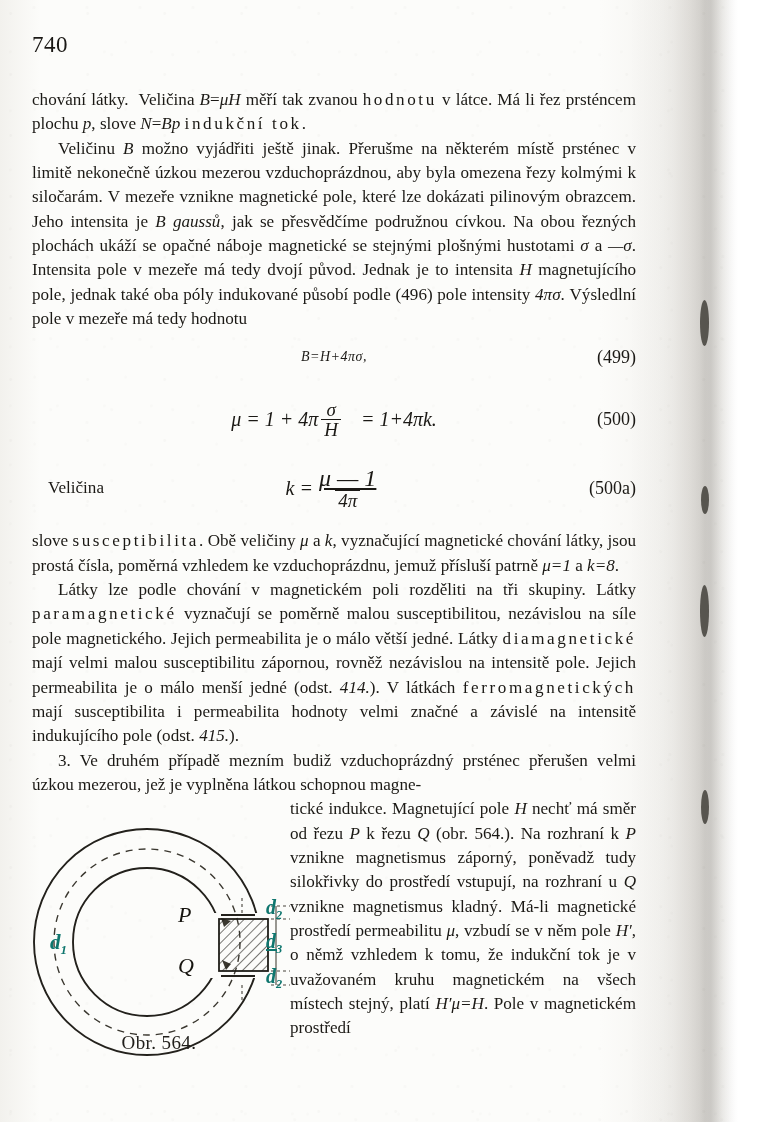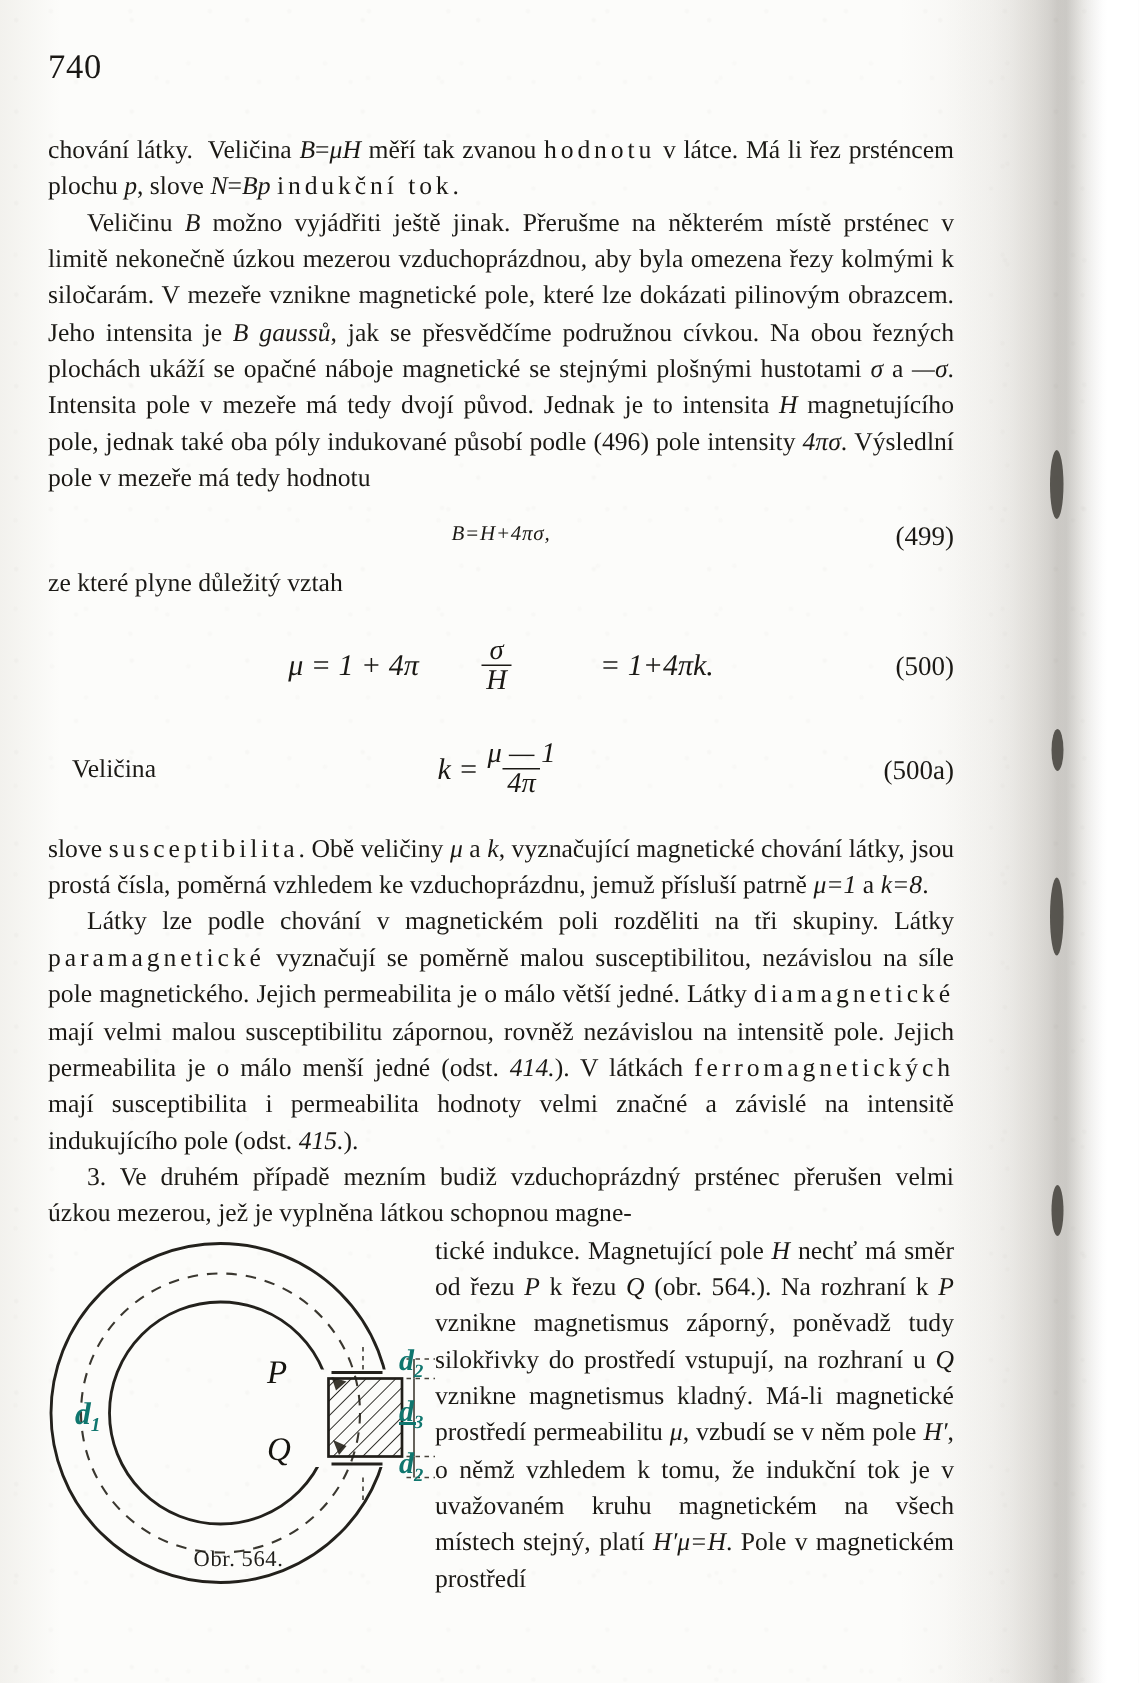--- a/index.html
+++ b/index.html
@@ -125,21 +125,21 @@
     top: 818px;
     width: 262px;
     height: 262px;
   }
   #fig-caption {
     position: absolute;
     left: 28px;
     top: 1032px;
     width: 262px;
     text-align: center;
-    font-size: 15px;
+    font-size: 19px;
     letter-spacing: .4px;
     color: #201e1a;
   }
   .fig-label {
     position: absolute;
     font-style: italic;
     font-weight: bold;
     color: #0f766e;
   }
   .fig-label .sub {
@@ -170,40 +170,39 @@
 
       <p>chování látky.&nbsp; Veličina <span class="mi">B</span>=<span class="mi">μH</span> měří tak zvanou <span class="sp">hodnotu</span> v látce. Má li řez prsténcem plochu <span class="mi">p</span>, slove <span class="mi">N</span>=<span class="mi">Bp</span> <span class="sp">indukční tok.</span></p>
 
       <p class="indent">Veličinu <span class="mi">B</span> možno vyjádřiti ještě jinak. Přerušme na některém místě prsténec v limitě nekonečně úzkou mezerou vzduchoprázdnou, aby byla omezena řezy kolmými k siločarám. V mezeře vznikne magnetické pole, které lze dokázati pilinovým obrazcem. Jeho intensita je <span class="it">B gaussů</span>, jak se přesvědčíme podružnou cívkou. Na obou řezných plochách ukáží se opačné náboje magnetické se stejnými plošnými hustotami <span class="mi">σ</span> a <span class="mi">—σ</span>. Intensita pole v mezeře má tedy dvojí původ. Jednak je to intensita <span class="mi">H</span> magnetujícího pole, jednak také oba póly indukované působí podle (496) pole intensity <span class="mi">4πσ</span>. Výsledlní pole v mezeře má tedy hodnotu</p>
 
       <div class="eq-row" style="height:40px;margin-top:6px;">
         <span class="mi" style="font-size:14px;letter-spacing:.5px;">B=H+4πσ,</span>
         <span class="eq-tag">(499)</span>
       </div>
 
-      <p>ze které plyne důležitý vztah</p>
 
       <div class="eq-row" style="height:56px;margin-top:14px;">
-        <span style="display:inline-flex;align-items:center;gap:39px;">
+        <span style="display:inline-flex;align-items:center;">
           <span class="mi" style="font-size:20px;">μ = 1 +  4π</span>
           <span class="frac">
             <span class="num mi" style="font-size:19px;">σ</span>
             <span class="den mi" style="font-size:19px;">H</span>
           </span>
           <span class="mi" style="font-size:20px;margin-left:17px;">= 1+4πk.</span>
         </span>
         <span class="eq-tag">(500)</span>
       </div>
 
       <div class="eq-row" style="height:58px;margin-top:12px;">
         <span class="eq-lead">Veličina</span>
         <span style="display:inline-flex;align-items:center;">
           <span class="mi" style="font-size:20px;">k =</span>
           <span class="frac">
-            <span class="num mi" style="font-size:19px;">μ — 1</span>
+            <span class="num mi" style="font-size:24px;text-decoration:underline;">μ — 1</span>
             <span class="den mi" style="font-size:19px;">4π</span>
           </span>
         </span>
         <span class="eq-tag">(500a)</span>
       </div>
 
       <p style="margin-top:12px;">slove <span class="sp">susceptibilita</span>. Obě veličiny <span class="mi">μ</span> a <span class="mi">k</span>, vyznačující magnetické chování látky, jsou prostá čísla, poměrná vzhledem ke vzduchoprázdnu, jemuž přísluší patrně <span class="mi">μ=1</span> a <span class="mi">k=8</span>.</p>
 
       <p class="indent">Látky lze podle chování v magnetickém poli rozděliti na tři skupiny. Látky <span class="sp">paramagnetické</span> vyznačují se poměrně malou susceptibilitou, nezávislou na síle pole magnetického. Jejich permeabilita je o málo větší jedné. Látky <span class="sp">diamagnetické</span> mají velmi malou susceptibilitu zápornou, rovněž nezávislou na intensitě pole. Jejich permeabilita je o málo menší jedné (odst. <span class="it">414.</span>). V látkách <span class="sp">ferromagnetických</span> mají susceptibilita i permeabilita hodnoty velmi značné a závislé na intensitě indukujícího pole (odst. <span class="it">415.</span>).</p>
 

